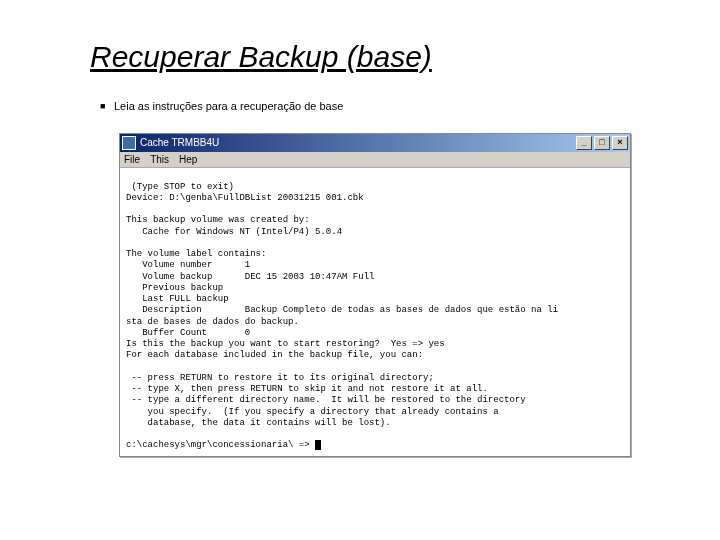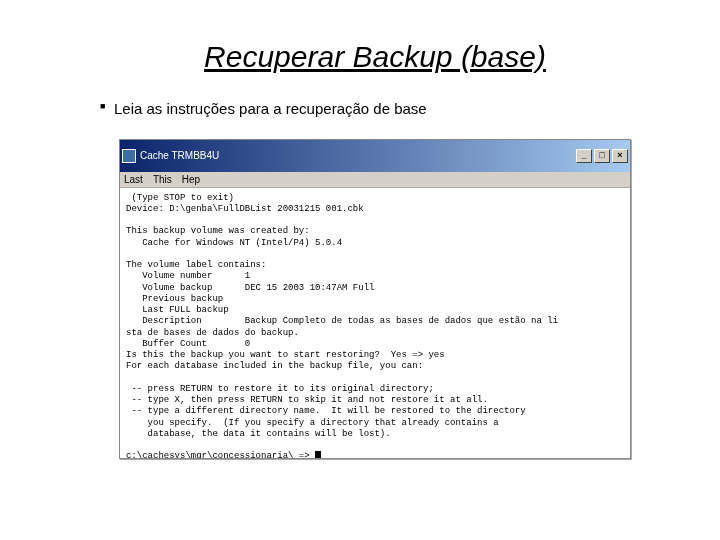--- a/index.html
+++ b/index.html
@@ -12,30 +12,30 @@
     color: #000;
     position: relative;
   }
   .slide {
     padding: 30px 60px 0 90px;
   }
   .title {
     font-size: 30px;
     font-style: italic;
     text-decoration: underline;
-    text-align: center;
+    text-align: left;
     margin: 10px 0 18px 0;
   }
   .bullets {
     margin: 0 0 18px 0;
     padding: 0 0 0 10px;
   }
   .bullets li {
     list-style: none;
-    font-size: 15px;
+    font-size: 11px;
     line-height: 1.5;
     position: relative;
     padding-left: 14px;
     margin-top: 24px;
   }
   .bullets li::before {
     content: "■";
     position: absolute;
     left: 0;
     top: 2px;
@@ -48,21 +48,21 @@
     box-shadow: 1px 1px 0 #aaa;
     font-family: "Lucida Console","Courier New",monospace;
     font-size: 9px;
     background: #fff;
   }
   .titlebar {
     height: 16px;
     background: linear-gradient(to right,#0a246a,#a6caf0);
     display: flex;
     align-items: center;
-    padding: 8px 2px;
+    padding: 1px 2px;
     color: #fff;
     font-family: Tahoma, Arial, sans-serif;
     font-size: 10px;
   }
   .titlebar .appicon {
     width: 12px;
     height: 12px;
     background: #3a6ea5;
     margin-right: 4px;
     display: inline-block;
@@ -91,21 +91,21 @@
     background: #d4d0c8;
     display: flex;
     align-items: center;
     padding: 0 4px;
     font-family: Tahoma, Arial, sans-serif;
     font-size: 10px;
     border-bottom: 1px solid #aaa;
     gap: 10px;
   }
   .console {
-    padding: 5px 6px;
+    padding: 14px 6px;
     white-space: pre;
     line-height: 1.25;
     color: #000;
     height: 260px;
     overflow: hidden;
   }
   .cursor {
     display: inline-block;
     width: 6px;
     height: 10px;
@@ -125,21 +125,21 @@
   <div class="window">
     <div class="titlebar">
       <span class="appicon"></span>
       <span>Cache TRMBB4U</span>
       <span class="spacer"></span>
       <span class="winbtn">_</span>
       <span class="winbtn">□</span>
       <span class="winbtn">×</span>
     </div>
     <div class="menubar">
-      <span>Last</span>
+      <span>File</span>
       <span>This</span>
       <span>Hep</span>
     </div>
     <div class="console" id="console"> (Type STOP to exit)
 Device: D:\genba\FullDBList 20031215 001.cbk
 
 This backup volume was created by:
    Cache for Windows NT (Intel/P4) 5.0.4
 
 The volume label contains:

